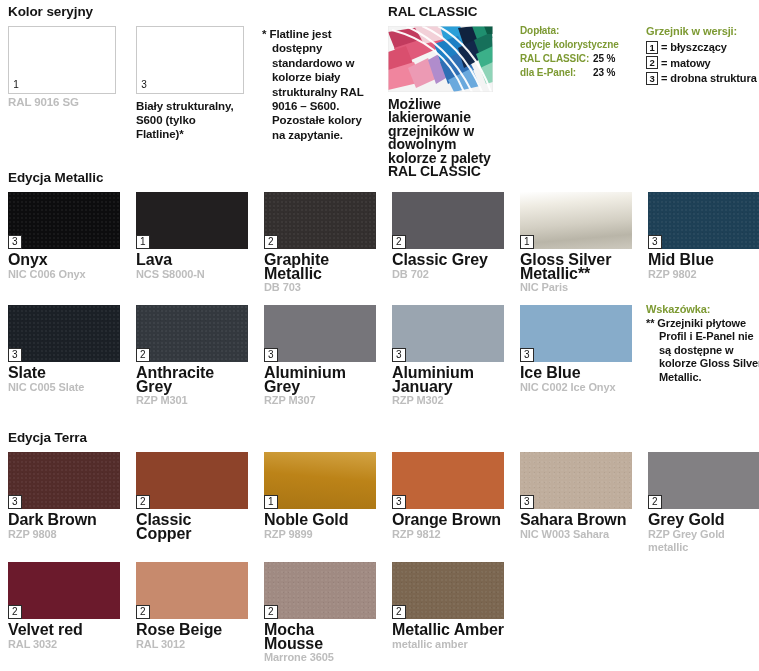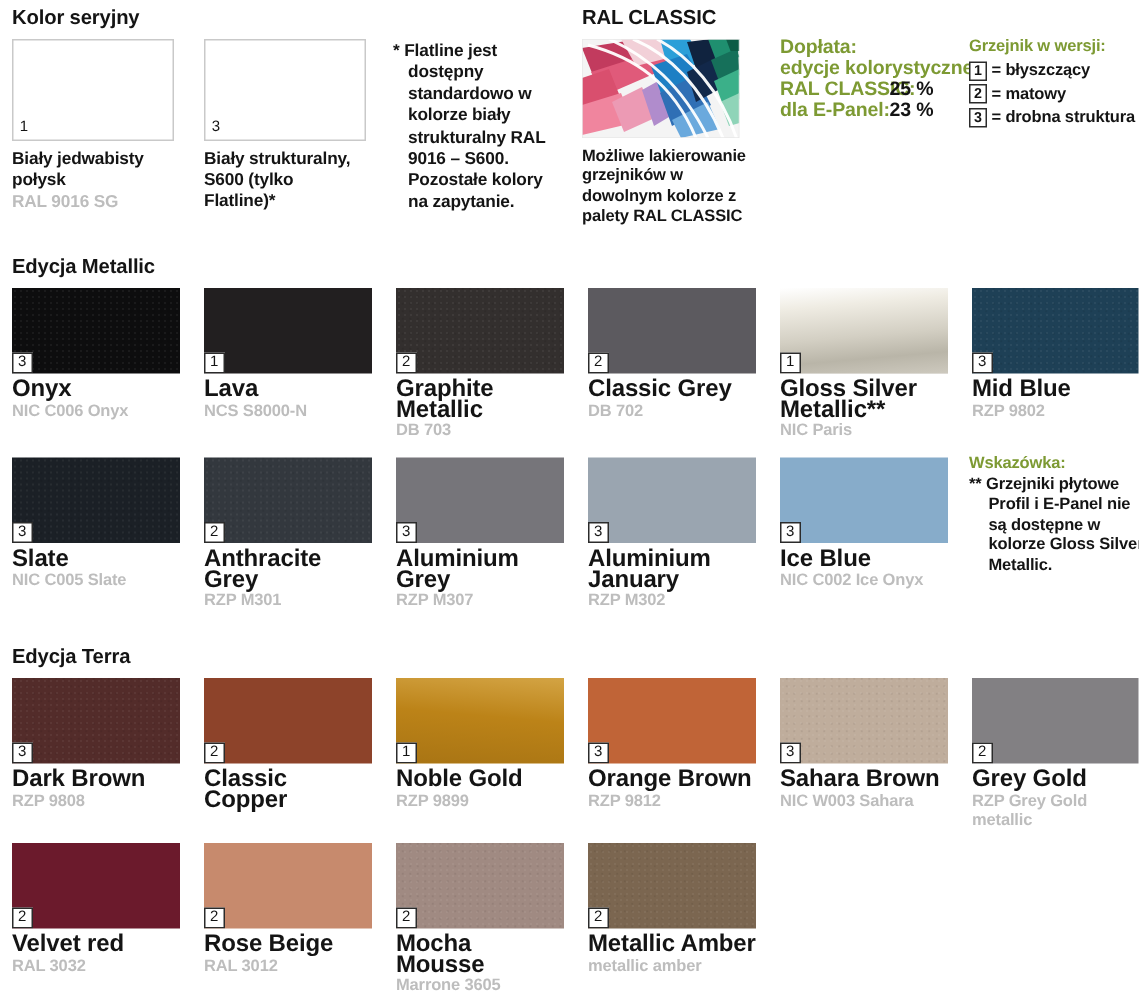--- a/index.html
+++ b/index.html
@@ -105,33 +105,33 @@
   .ral-fan{
     position:absolute;
     width:105px;height:66px;
     overflow:hidden;
     background:#f2f2f2;
   }
   .ral-fan svg{display:block;width:105px;height:66px;}
 
   .ral-caption{
     position:absolute;
-    font-size:11px;
+    font-size:14px;
     font-weight:bold;
     line-height:13.4px;
     color:#141414;
     width:112px;
     letter-spacing:-0.1px;
   }
 
   
   .green{color:#7d9a33;}
   .surcharge{
     position:absolute;
-    font-size:13px;
+    font-size:10px;
     font-weight:bold;
     line-height:14px;
     letter-spacing:-0.1px;
   }
   .surcharge .row{white-space:nowrap;}
   .surcharge .lbl{display:inline-block;}
   .surcharge .val{display:inline-block;color:#141414;}
 
   
   .legend{position:absolute;font-size:11px;font-weight:bold;line-height:14px;letter-spacing:-0.1px;}
@@ -161,21 +161,20 @@
 <body>
 
 <div class="page">
 
   <div class="section-title" style="left:8px;top:4px;">Kolor seryjny</div>
 
   <div class="serial-card" style="left:8px;top:26px;">
     <div class="chip outlined">
       <span class="badge">1</span>
     </div>
-    <div class="name">Biały jedwabisty połysk</div>
     <div class="code">RAL 9016 SG</div>
   </div>
 
   <div class="serial-card" style="left:136px;top:26px;">
     <div class="chip outlined">
       <span class="badge">3</span>
     </div>
     <div class="name">Biały strukturalny, S600 (tylko Flatline)*</div>
     <div class="code"></div>
   </div>

